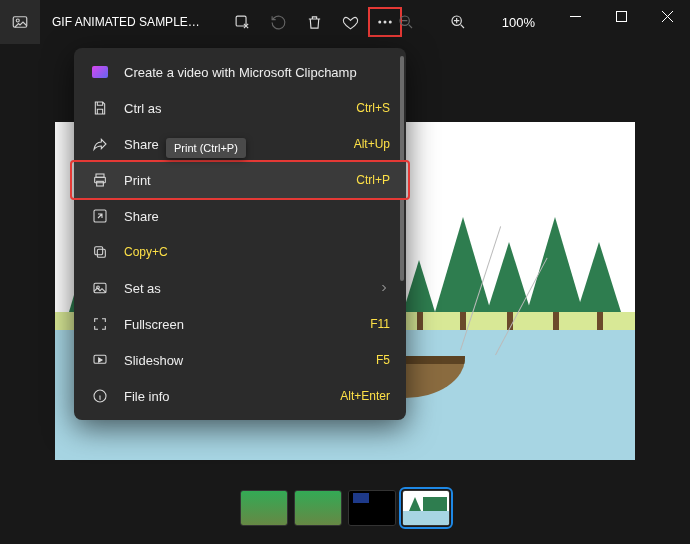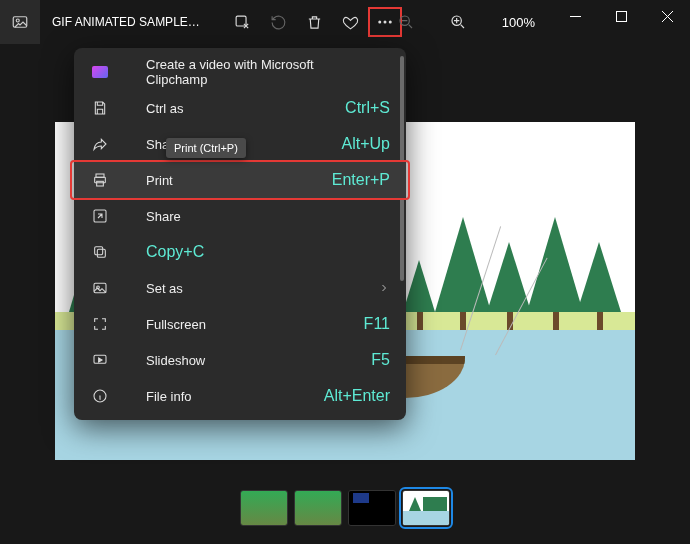--- a/index.html
+++ b/index.html
@@ -64,33 +64,33 @@
     .line1 { position: absolute; left: 405px; bottom: 110px; width: 1px; height: 130px; background: #bbb; transform: rotate(18deg); transform-origin: bottom; }
     .line2 { position: absolute; left: 440px; bottom: 105px; width: 1px; height: 110px; background: #bbb; transform: rotate(28deg); transform-origin: bottom; }
 
     .menu {
       position: absolute; left: 74px; top: 48px; width: 332px;
       background: #2b2b2b; border-radius: 8px; padding: 6px 0;
       box-shadow: 0 8px 30px rgba(0,0,0,0.6);
     }
     .menu-item {
       height: 36px; display: flex; align-items: center;
-      padding: 0 16px; position: relative; color: #eee; gap: 22px;
+      padding: 0 16px; position: relative; color: #eee;
     }
     .menu-item.hl { background: #3a3a3a; }
     .menu-item .mi-icon {
       width: 20px; height: 20px; margin-right: 14px; display: flex; align-items: center; justify-content: center;
       color: #d8d8d8; flex-shrink: 0;
     }
     .champ-ico {
       width: 16px; height: 12px; background: linear-gradient(135deg,#d946ef,#6366f1);
       border-radius: 2px;
     }
     .menu-item .mi-label { flex: 1; font-size: 13px; }
-    .menu-item .mi-accel { font-size: 16px; color: #5eead4; }
+    .menu-item .mi-accel { font-size: 12px; color: #fde047; }
     .menu-redbox {
       position: absolute; left: -4px; right: -4px; top: -2px; bottom: -2px;
       border: 2px solid #e53935; border-radius: 4px; pointer-events: none;
     }
     .menu-scroll {
       position: absolute; right: 2px; top: 8px; width: 4px; height: 225px;
       background: #6b6b6b; border-radius: 2px;
     }
     .tooltip {
       position: absolute; left: 166px; top: 138px; background: #4a4a4a; color: #fff;
@@ -252,21 +252,21 @@
   <div class="menu-item hl" style="position:relative;align-items:center;">
     <div class="menu-redbox"></div>
     <span class="mi-icon">
       <svg width="16" height="16" viewBox="0 0 24 24" fill="none" stroke="#d8d8d8" stroke-width="1.6">
           <rect x="6" y="3" width="12" height="5"></rect>
           <rect x="4" y="8" width="16" height="8" rx="1"></rect>
           <rect x="7" y="14" width="10" height="7"></rect>
         </svg>
     </span>
     <span class="mi-label">Print</span>
-    <span class="mi-accel">Enter+P</span>
+    <span class="mi-accel">Ctrl+P</span>
   </div>
 
   <div class="menu-item">
     <span class="mi-icon">
       <svg width="16" height="16" viewBox="0 0 24 24" fill="none" stroke="#d8d8d8" stroke-width="1.6">
           <rect x="3" y="3" width="18" height="18" rx="2"></rect>
           <path d="M9 15l6-6M9 9h6v6"></path>
         </svg>
     </span>
     <span class="mi-label">Share</span>

